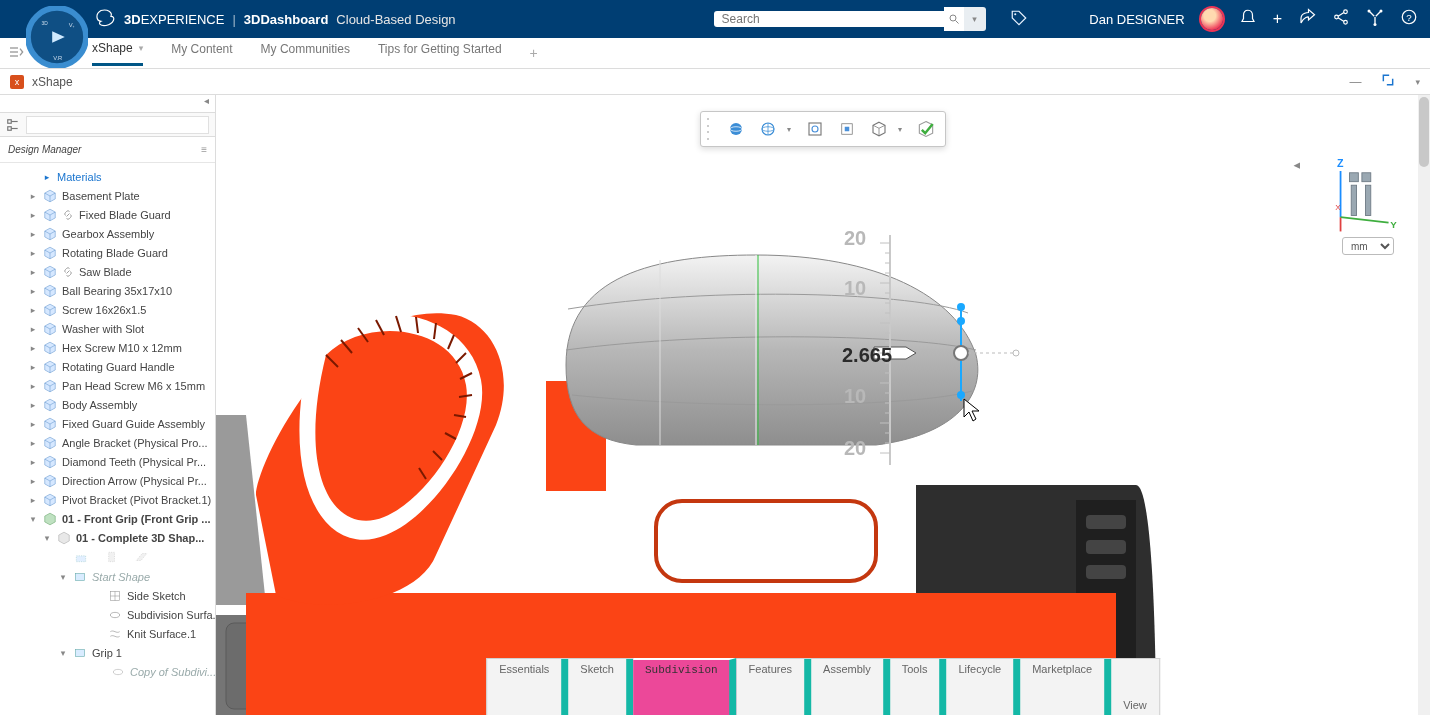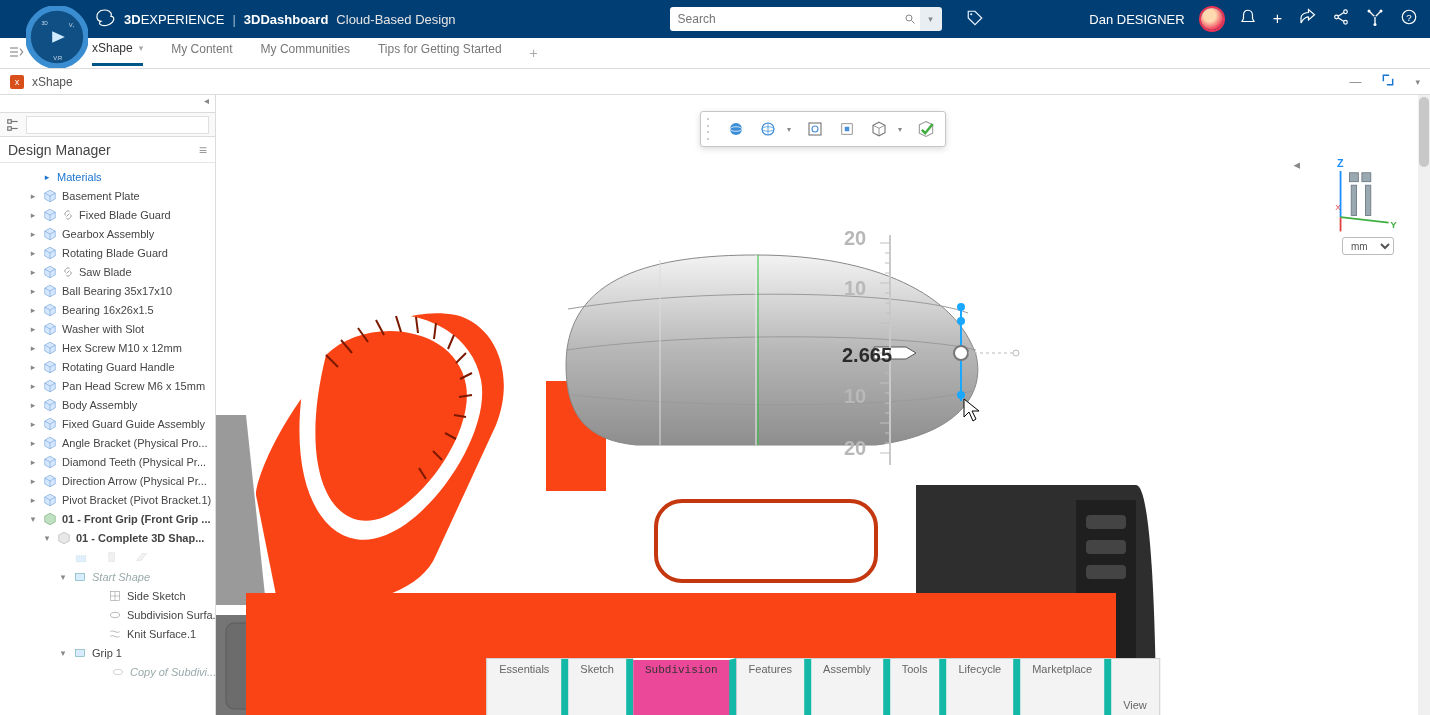--- a/index.html
+++ b/index.html
@@ -12,22 +12,22 @@
   }
   .compass-stub { width: 62px; height: 62px; position: absolute; top: 6px; left: 26px; z-index: 10; }
   .compass-stub svg { width: 100%; height: 100%; }
   .brand-block { margin-left: 84px; display: flex; align-items: center; gap: 8px; }
   .brand-block .b1 { font-weight: 700; }
   .brand-block .b2 { font-weight: 400; }
   .brand-block .sep { opacity: .6; }
   .brand-block .sub { color: #e5e5e5; }
   .search-wrap { margin-left: 200px; display:flex; align-items:center; }
   .search-box {
-    width: 230px; height: 24px; background:#fff; border:none; border-radius:3px 0 0 3px;
-    padding: 0 8px; font-size:12px; color:#555;
+    width: 230px; height: 16px; background:#fff; border:none; border-radius:3px 0 0 3px;
+    padding: 0 8px; font-size:12px; color:#555;margin-left:44px;
   }
   .search-btn { width:20px; height:24px; background:#fff; display:flex; align-items:center; justify-content:center; }
   .search-dd { width:22px; height:24px; background:#e9eef2; border-radius:0 3px 3px 0; display:flex; align-items:center; justify-content:center; color:#888; font-size:9px; }
   .tag-icon { margin-left:10px; color:#eaf2fb; }
   .top-right { margin-left:auto; display:flex; align-items:center; gap:16px; }
   .user-label { font-size:13px; }
   .avatar { width:22px; height:22px; border-radius:50%; background: radial-gradient(circle at 40% 35%, #ffdab0 30%, #e35 75%); box-shadow:0 0 0 2px #e35; }
   .top-icon { color:#fff; font-size:16px; cursor:pointer; }
 
   
@@ -48,21 +48,21 @@
   .subbar-right { margin-left:auto; display:flex; gap:20px; color:#888; align-items:center; }
   .win-btn { cursor:pointer; }
 
   
   .main { display:flex; height: calc(715px - 38px - 31px - 26px); position:relative; }
   .sidepanel { width:216px; border-right:1px solid #dcdcdc; display:flex; flex-direction:column; background:#fff; }
   .panel-head { height:18px; border-bottom:1px solid #dcdcdc; display:flex; justify-content:flex-end; padding-right:6px; color:#888; font-size:10px; }
   .panel-head span { cursor:pointer; }
   .panel-toolbar { height:24px; border-bottom:1px solid #dcdcdc; display:flex; align-items:center; padding:0 6px; background:#f9f9f9;}
   .tree-btn { width:14px; height:14px; display:flex; align-items:center; justify-content:center; color:#666; }
-  .panel-title-row { height:26px; display:flex; align-items:center; justify-content:space-between; padding:0 8px; font-size:14px; color:#444; border-bottom:1px solid #e6e6e6; }
+  .panel-title-row { height:26px; display:flex; align-items:center; justify-content:space-between; padding:0 8px; font-size:10px; color:#444; border-bottom:1px solid #e6e6e6;font-style:italic; }
   .hamb-small { color:#999; cursor:pointer; }
 
   .tree { flex:1; overflow-y:auto; font-size:11px; color:#444; padding:4px 0 8px 0; }
   .tree::-webkit-scrollbar { width:10px; }
   .tree::-webkit-scrollbar-thumb { background:#c9c9c9; border-radius:5px; }
   .tree-row { display:flex; align-items:center; height:19px; padding-left:4px; gap:5px; cursor:pointer; white-space:nowrap; overflow:hidden; text-overflow:ellipsis; }
   .indent-0 { padding-left: 28px; }
   .indent-1 { padding-left: 42px; }
   .indent-2 { padding-left: 58px; }
   .indent-3 { padding-left: 108px; }
@@ -309,21 +309,21 @@
               <path d="M3 7 L12 12 L21 7 M12 12 L12 22" stroke="#6a9bd1" fill="none"></path>
             </svg>
             <span>Ball Bearing 35x17x10</span>
           </div>
           <div class="tree-row indent-0" style="padding-left: 28px;">
             <span class="cx">▸</span>
             <svg class="cube-ico" viewBox="0 0 24 24">
               <path d="M12 2 L21 7 L21 17 L12 22 L3 17 L3 7 Z" fill="#d6e8ff" stroke="#6a9bd1"></path>
               <path d="M3 7 L12 12 L21 7 M12 12 L12 22" stroke="#6a9bd1" fill="none"></path>
             </svg>
-            <span>Bearing 16x26x1.5</span>
+            <span>Screw 16x26x1.5</span>
           </div>
           <div class="tree-row indent-0" style="padding-left: 28px;">
             <span class="cx">▸</span>
             <svg class="cube-ico" viewBox="0 0 24 24">
               <path d="M12 2 L21 7 L21 17 L12 22 L3 17 L3 7 Z" fill="#d6e8ff" stroke="#6a9bd1"></path>
               <path d="M3 7 L12 12 L21 7 M12 12 L12 22" stroke="#6a9bd1" fill="none"></path>
             </svg>
             <span>Washer with Slot</span>
           </div>
           <div class="tree-row indent-0" style="padding-left: 28px;">

